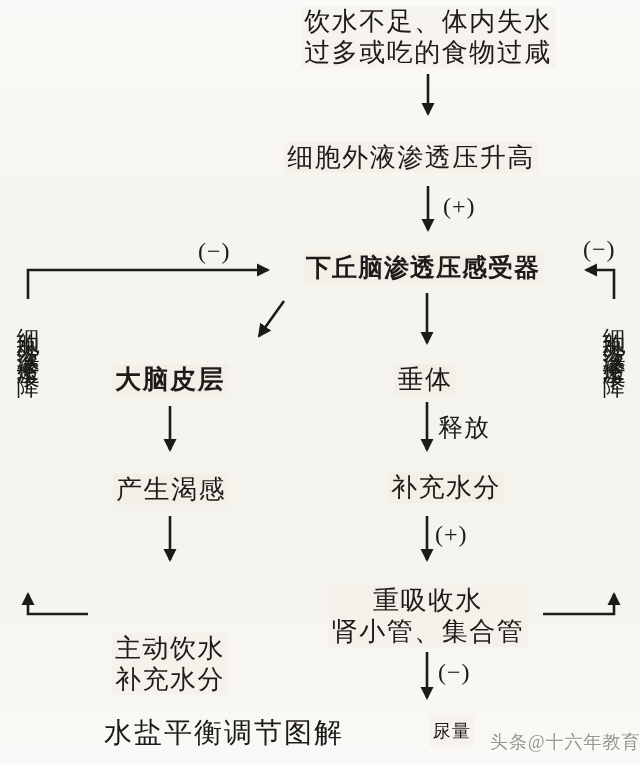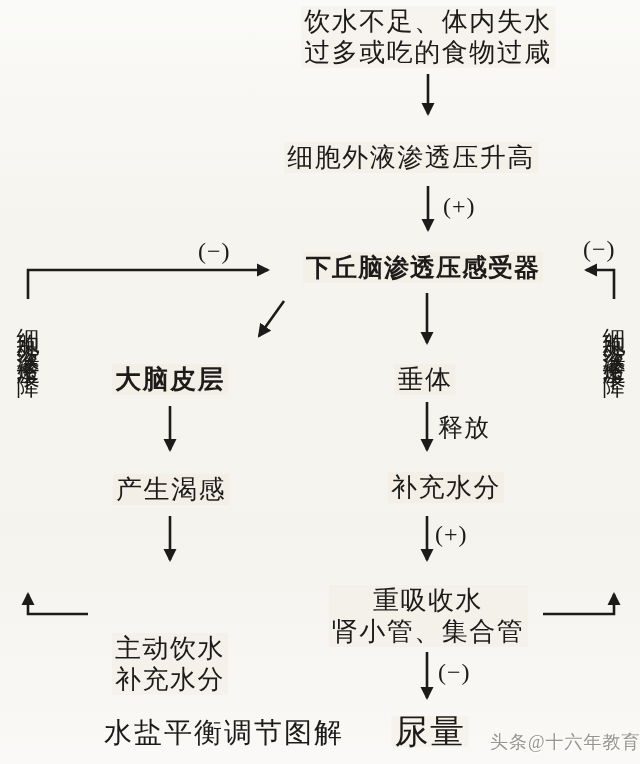--- a/index.html
+++ b/index.html
@@ -111,21 +111,21 @@
   <div class="node" style="left:170px;top:585px;margin-top:48px;">
     <span class="ln">主动饮水</span>
     <span class="ln">补充水分</span>
   </div>
 
   <div class="node" style="left:428px;top:585px;">
     <span class="ln">重吸收水</span>
     <span class="ln">肾小管、集合管</span>
   </div>
 
-  <div class="node" style="left:430px;top:716px;font-size:34px;">尿量</div>
+  <div class="node" style="left:452px;top:716px;font-size:18px;">尿量</div>
 
   <div class="vtext" style="left:28px;top:310px;">细胞外液渗透压下降</div>
 
   <div class="vtext" style="left:614px;top:310px;">细胞外液渗透压下降</div>
 
   <div class="lbl" style="left:443px;top:193px;">(+)</div>
   <div class="lbl" style="left:198px;top:238px;">(−)</div>
   <div class="lbl" style="left:583px;top:236px;">(−)</div>
   <div class="lbl" style="left:438px;top:411px;font-size:25px;">释放</div>
   <div class="lbl" style="left:435px;top:521px;">(+)</div>

